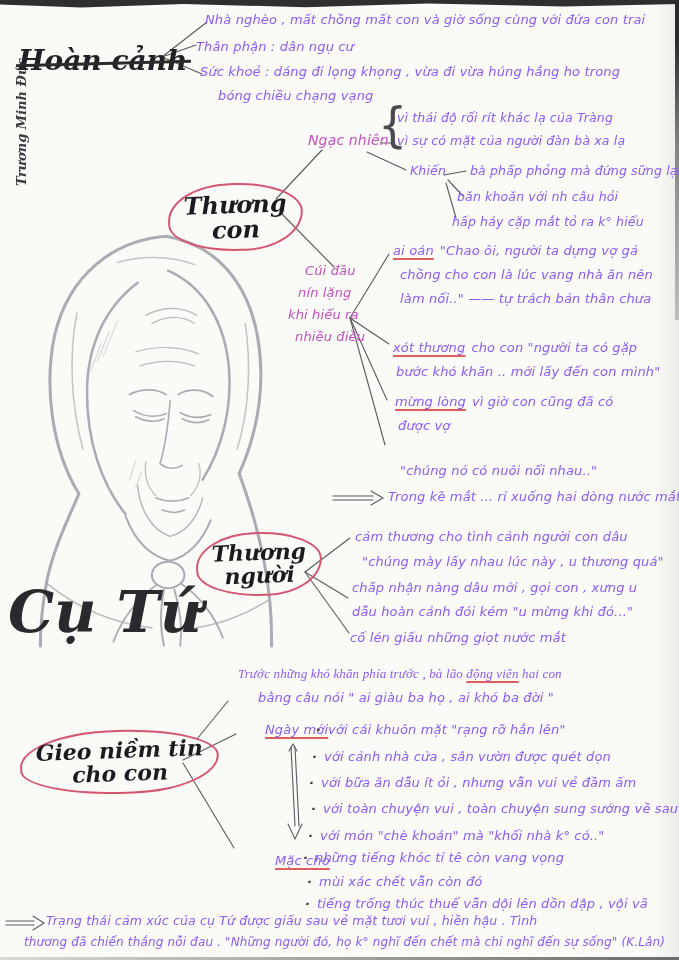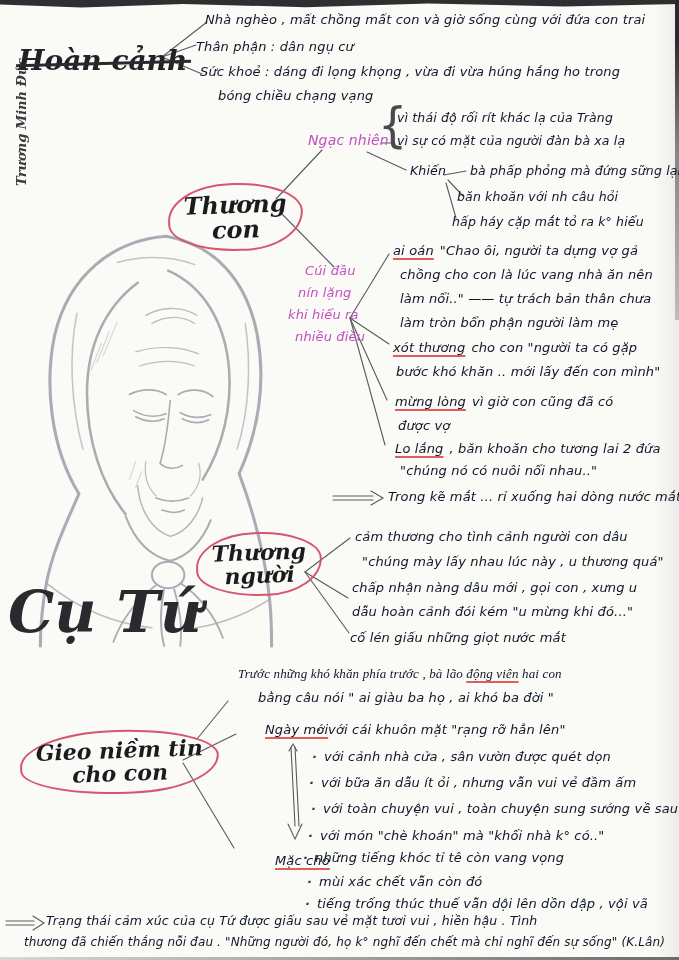--- a/index.html
+++ b/index.html
@@ -9,21 +9,21 @@
   
   .top-edge{position:absolute;top:0;left:0;width:679px;height:8px;background:#2f2f31;
     clip-path:polygon(0 0,100% 0,100% 50%,83% 80%,63% 45%,45% 90%,27% 50%,12% 95%,0 55%);}
   .right-edge{position:absolute;top:0;right:0;width:4px;height:320px;
     background:linear-gradient(#2c2c2e 12%,#8a8a8a 45%,#c9c9c6);}
   .scan-band{position:absolute;top:0;right:0;width:26px;height:100%;
     background:linear-gradient(90deg,rgba(0,0,0,0),rgba(0,0,0,0.06));}
   .bottom-edge{position:absolute;bottom:0;left:0;width:679px;height:3px;
     background:linear-gradient(90deg,#d8d8d4,#6b6b6b);}
 
-  .hw{position:absolute;font-style:italic;font-size:13px;color:#0f172a;
+  .hw{position:absolute;font-style:italic;font-size:13px;color:#8b5cf6;
       white-space:nowrap;letter-spacing:0.15px;}
   .sm{font-size:12.5px;}
   .pink{color:#c44fc0;}
   .rlabel{text-decoration:underline;text-decoration-color:#e05d5d;
       text-decoration-thickness:1.5px;text-underline-offset:3px;margin-right:6px;}
   .li::before{content:"·";font-weight:700;margin-right:7px;color:#3c3c40;}
 
   .main-label{position:absolute;font-weight:700;font-style:italic;color:#222226;
       font-family:"DejaVu Serif",serif;white-space:nowrap;}
   .strike::after{content:"";position:absolute;left:-2px;right:-4px;top:55%;height:2.5px;
@@ -151,35 +151,31 @@
   <div class="hw pink" style="left:305px;top:263px;">Cúi đầu</div>
   <div class="hw pink" style="left:298px;top:285px;">nín lặng</div>
   <div class="hw pink" style="left:288px;top:307px;">khi hiểu ra</div>
   <div class="hw pink" style="left:295px;top:329px;">nhiều điều</div>
 
   <div class="hw" style="left:393px;top:243px;">
     <span class="rlabel">ai oán</span><span>"Chao ôi, người ta dựng vợ gả</span>
   </div>
   <div class="hw" style="left:400px;top:267px;">chồng cho con là lúc vang nhà ăn nên</div>
   <div class="hw" style="left:400px;top:291px;">làm nổi.." —— tự trách bản thân chưa</div>
-  <div class="hw" style="left:400px;top:315px;">làm tròn bổn phận người làm mẹ</div>
 
   <div class="hw" style="left:393px;top:340px;">
     <span class="rlabel">xót thương</span><span>cho con "người ta có gặp</span>
   </div>
   <div class="hw" style="left:396px;top:364px;">bước khó khăn .. mới lấy đến con mình"</div>
 
   <div class="hw" style="left:395px;top:394px;">
     <span class="rlabel">mừng lòng</span><span>vì giờ con cũng đã có</span>
   </div>
   <div class="hw" style="left:398px;top:418px;">được vợ</div>
 
-  <div class="hw" style="left:395px;top:441px;">
-    <span class="rlabel">Lo lắng</span><span>, băn khoăn cho tương lai 2 đứa</span>
-  </div>
   <div class="hw" style="left:400px;top:463px;">"chúng nó có nuôi nổi nhau.."</div>
 
   <div class="hw" style="left:388px;top:489px;">Trong kẽ mắt ... rỉ xuống hai dòng nước mắt</div>
 
   <div class="bubble" style="left:196px;top:532px;font-size:22px;transform:rotate(-2deg);">
     <span>Thương</span>
     <span>người</span>
   </div>
   <div class="hw" style="left:355px;top:529px;">cảm thương cho tình cảnh người con dâu</div>
   <div class="hw" style="left:362px;top:554px;">"chúng mày lấy nhau lúc này , u thương quá"</div>

